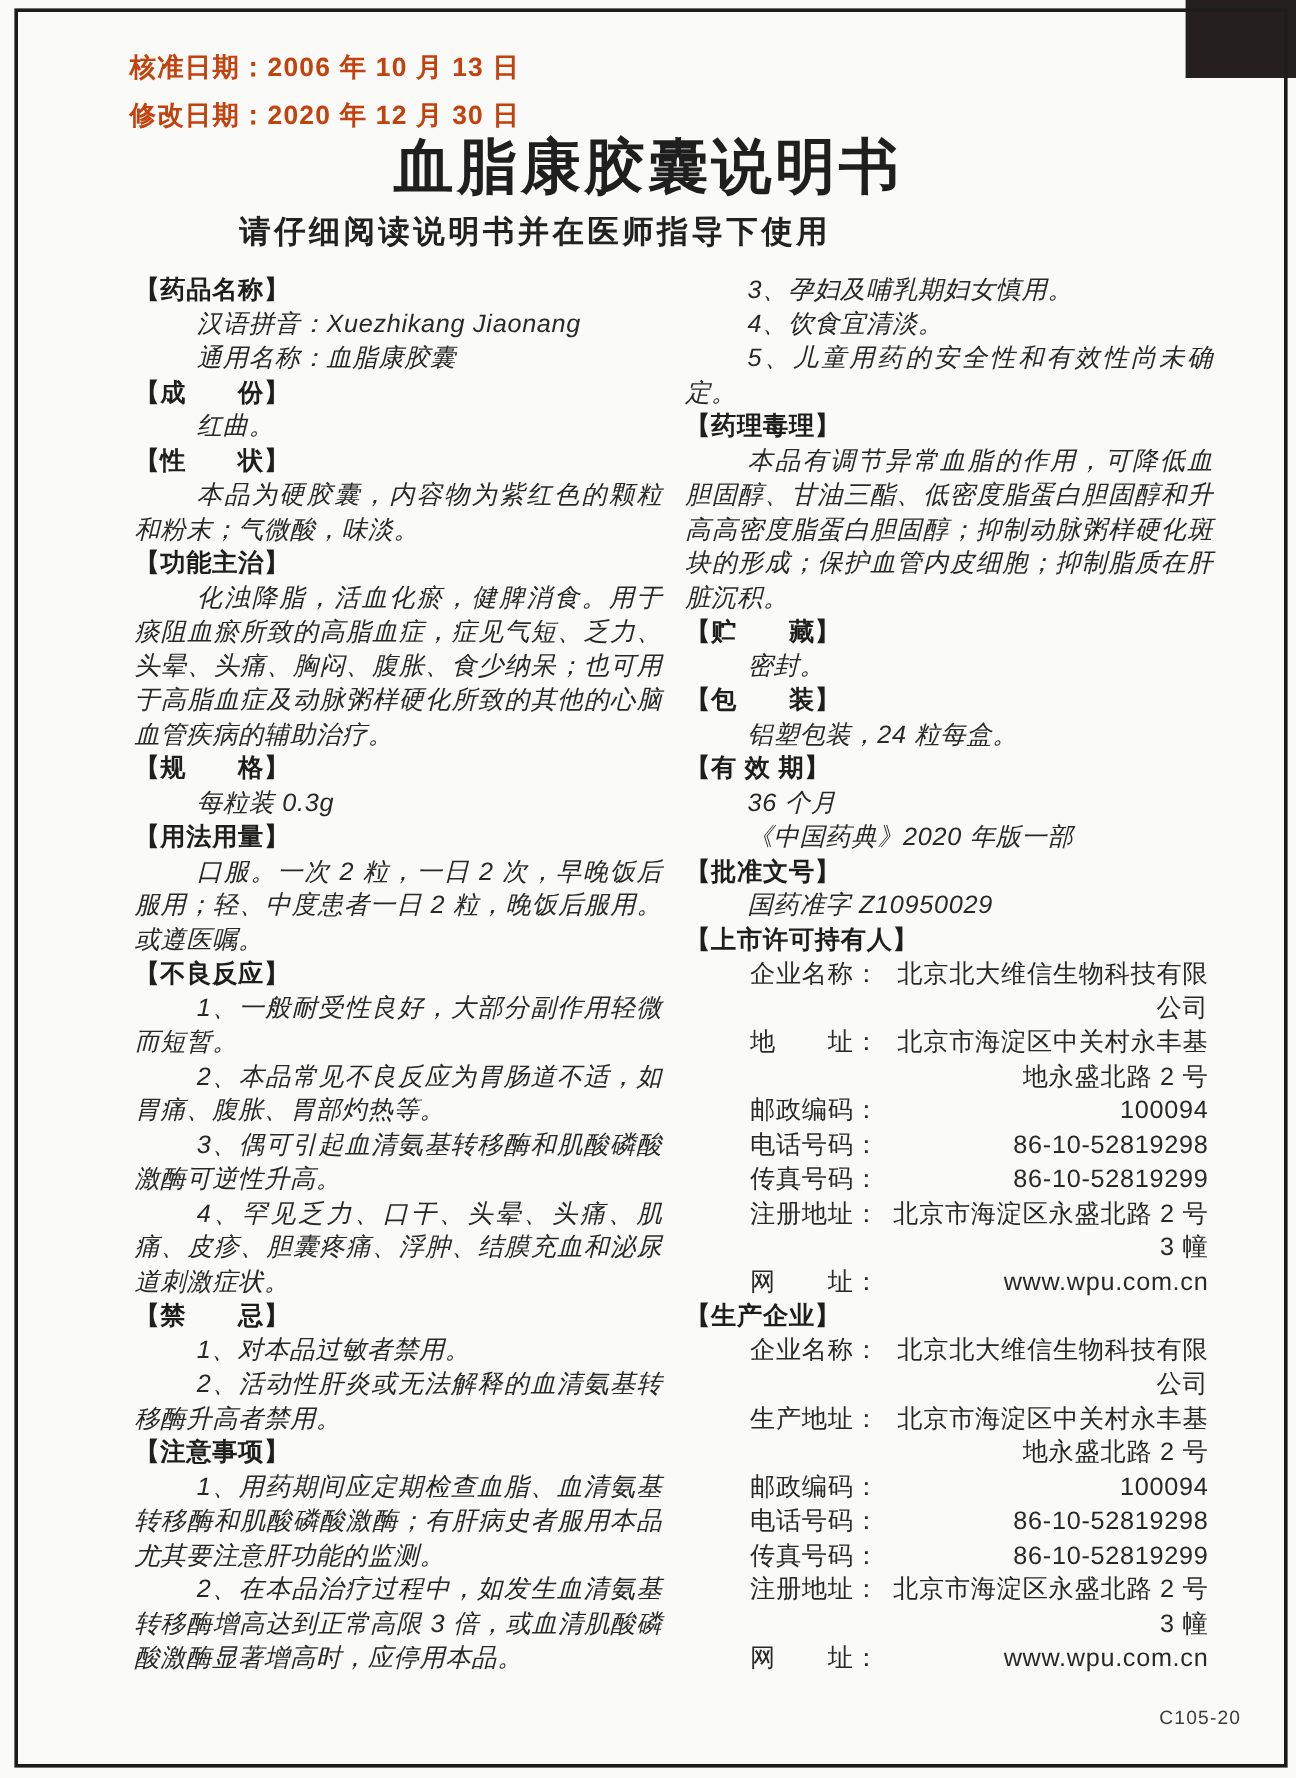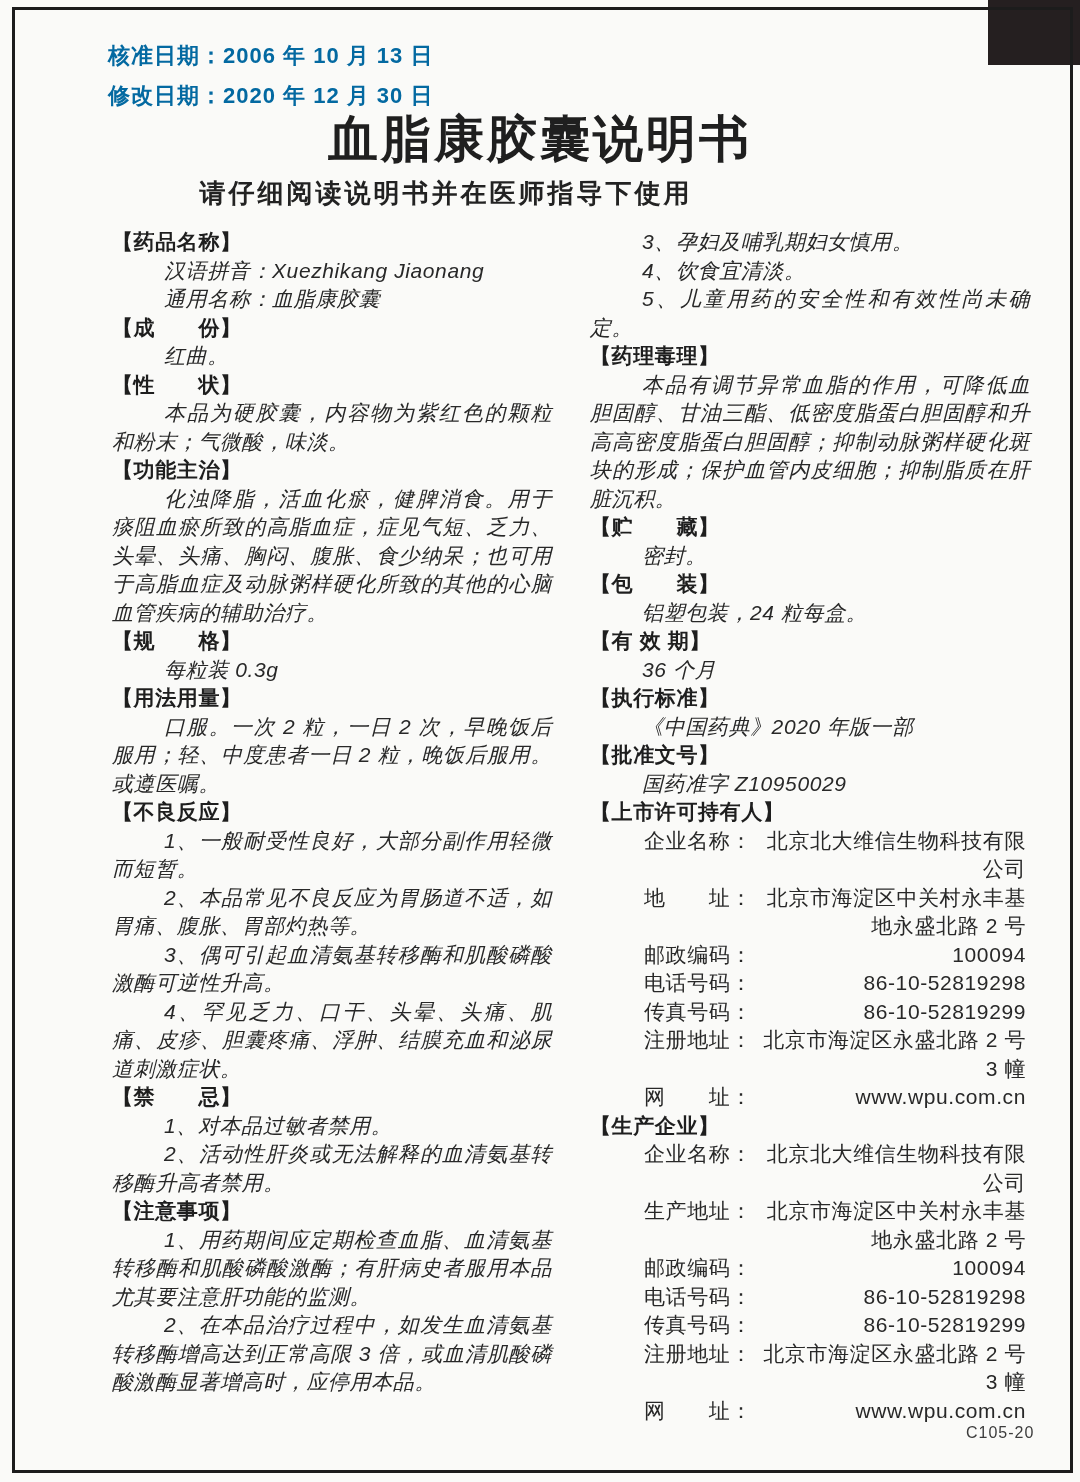--- a/index.html
+++ b/index.html
@@ -10,34 +10,34 @@
   }
   .frame{
     position:absolute;left:12px;top:7px;width:1055px;height:1460px;
     border:3px solid #1c1c1c;background:transparent;pointer-events:none;
   }
   .corner-block{
     position:absolute;left:988px;top:0;width:92px;height:65px;background:#251f20;
   }
   .dates{position:absolute;left:108px;top:36px;}
   .date-line{
-    font-size:22px;font-weight:600;line-height:40px;color:#0369a1;letter-spacing:1px;
+    font-size:22px;font-weight:600;line-height:40px;color:#c2410c;letter-spacing:1px;
     white-space:pre;
   }
   .title{
     position:absolute;left:0;top:106px;width:1080px;text-align:center;
     font-size:50px;font-weight:700;letter-spacing:3px;color:#1f1f1f;margin:0;
   }
   .subtitle{
     position:absolute;left:0;top:176px;width:892px;text-align:center;
     font-size:26px;font-weight:700;letter-spacing:3px;color:#222;margin:0;
   }
   .columns{
     position:absolute;left:112px;top:228px;width:901px;
-    display:flex;gap:38px;align-items:flex-start;
+    display:flex;gap:19px;align-items:flex-start;
   }
   .col{
     width:440px;flex:0 0 440px;
     font-size:21px;line-height:28.5px;letter-spacing:0.6px;color:#282828;
   }
   .sec-head{
     font-weight:700;color:#1e1e1e;white-space:pre;
   }
   .para{
     margin:0;text-indent:52px;text-align:justify;font-style:italic;
@@ -101,21 +101,20 @@
       <p class="para">4、饮食宜清淡。</p>
       <p class="para">5、儿童用药的安全性和有效性尚未确定。</p>
       <div class="sec-head">【药理毒理】</div>
       <p class="para">本品有调节异常血脂的作用，可降低血胆固醇、甘油三酯、低密度脂蛋白胆固醇和升高高密度脂蛋白胆固醇；抑制动脉粥样硬化斑块的形成；保护血管内皮细胞；抑制脂质在肝脏沉积。</p>
       <div class="sec-head">【贮　　藏】</div>
       <p class="para">密封。</p>
       <div class="sec-head">【包　　装】</div>
       <p class="para">铝塑包装，24 粒每盒。</p>
       <div class="sec-head">【有 效 期】</div>
       <p class="para">36 个月</p>
-      <div class="sec-head">【执行标准】</div>
       <p class="para">《中国药典》2020 年版一部</p>
       <div class="sec-head">【批准文号】</div>
       <p class="para">国药准字 Z10950029</p>
       <div class="sec-head">【上市许可持有人】</div>
       <div class="kv">
         <span class="kv-label">企业名称：</span>
         <span class="kv-value">北京北大维信生物科技有限公司</span>
       </div>
       <div class="kv">
         <span class="kv-label">地　　址：</span>

